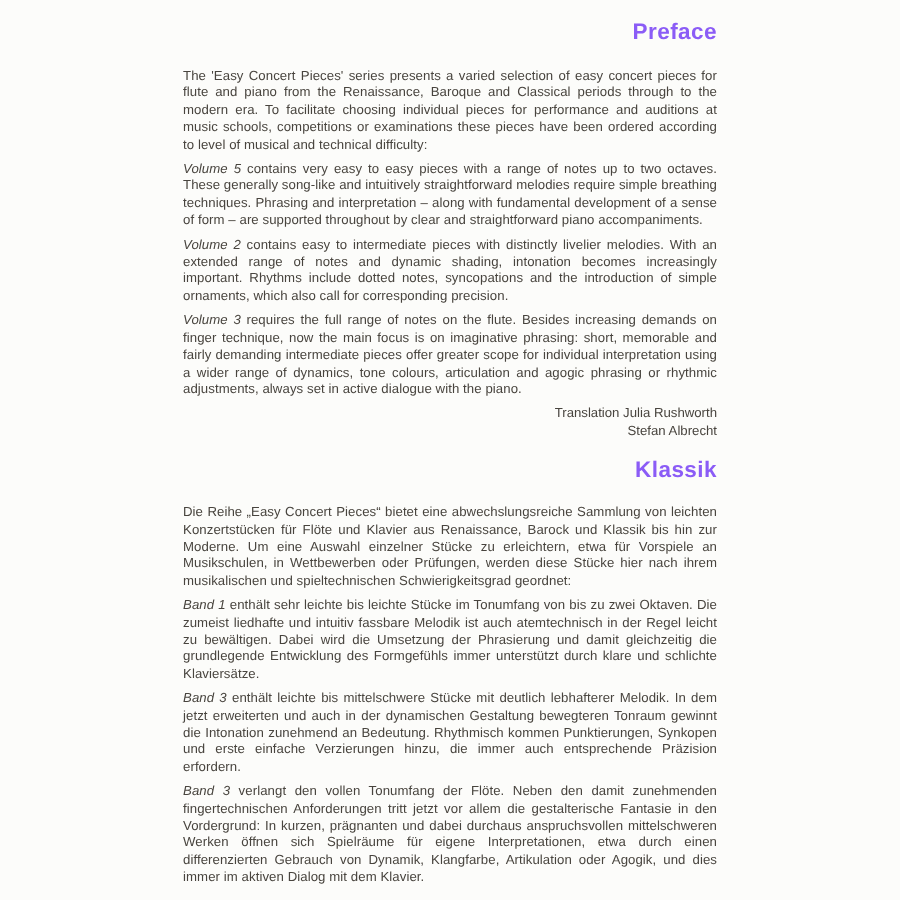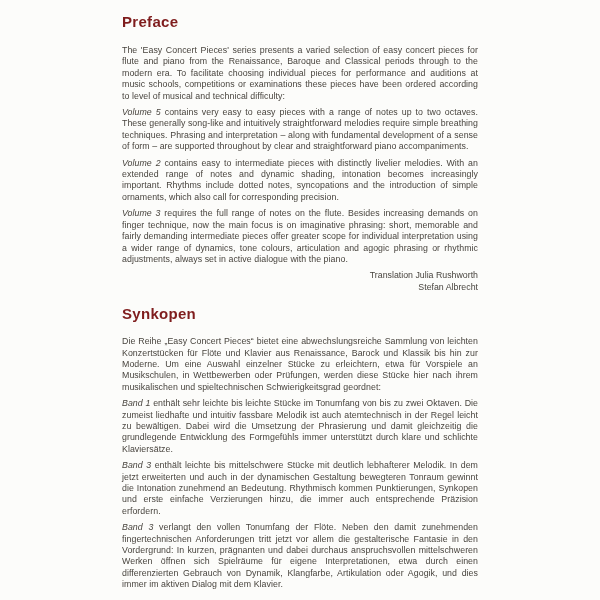--- a/index.html
+++ b/index.html
@@ -14,22 +14,22 @@
   .content {
     position: absolute;
     left: 122px;
     top: 0;
     width: 356px;
   }
   .title {
     font-size: 15px;
     line-height: 17px;
     font-weight: bold;
-    text-align: left;
-    color: #7f1d1d;
+    text-align: right;
+    color: #8b5cf6;
     letter-spacing: 0.3px;
     margin: 13px 0 15px 0;
   }
   .title.vorwort { margin: 12px 0 14px 0; }
   .para {
     font-size: 8.8px;
     line-height: 11.4px;
     text-align: justify;
     color: #48443e;
     margin: 0 0 5px 0;
@@ -62,21 +62,21 @@
       <p class="para"><em>Volume 3</em><span> requires the full range of notes on the flute. Besides increasing demands on finger technique, now the main focus is on imaginative phrasing: short, memorable and fairly demanding intermediate pieces offer greater scope for individual interpretation using a wider range of dynamics, tone colours, articulation and agogic phrasing or rhythmic adjustments, always set in active dialogue with the piano.</span></p>
 
 
       <div class="signature">
         <div>Translation Julia Rushworth</div>
         <div>Stefan Albrecht</div>
       </div>
     </section>
 
     <section>
-      <h1 class="title vorwort">Synkopen</h1>
+      <h1 class="title vorwort">Klassik</h1>
 
       <p class="para">Die Reihe „Easy Concert Pieces“ bietet eine abwechslungsreiche Sammlung von leichten Konzertstücken für Flöte und Klavier aus Renaissance, Barock und Klassik bis hin zur Moderne. Um eine Auswahl einzelner Stücke zu erleichtern, etwa für Vorspiele an Musikschulen, in Wettbewerben oder Prüfungen, werden diese Stücke hier nach ihrem musikalischen und spieltechnischen Schwierigkeitsgrad geordnet:</p>
 
       <p class="para"><em>Band 1</em><span> enthält sehr leichte bis leichte Stücke im Tonumfang von bis zu zwei Oktaven. Die zumeist liedhafte und intuitiv fassbare Melodik ist auch atemtechnisch in der Regel leicht zu bewältigen. Dabei wird die Umsetzung der Phrasierung und damit gleichzeitig die grundlegende Entwicklung des Formgefühls immer unterstützt durch klare und schlichte Klaviersätze.</span></p>
 
       <p class="para"><em>Band 3</em><span> enthält leichte bis mittelschwere Stücke mit deutlich lebhafterer Melodik. In dem jetzt erweiterten und auch in der dynamischen Gestaltung bewegteren Tonraum gewinnt die Intonation zunehmend an Bedeutung. Rhythmisch kommen Punktierungen, Synkopen und erste einfache Verzierungen hinzu, die immer auch entsprechende Präzision erfordern.</span></p>
 
       <p class="para"><em>Band 3</em><span> verlangt den vollen Tonumfang der Flöte. Neben den damit zunehmenden fingertechnischen Anforderungen tritt jetzt vor allem die gestalterische Fantasie in den Vordergrund: In kurzen, prägnanten und dabei durchaus anspruchsvollen mittelschweren Werken öffnen sich Spielräume für eigene Interpretationen, etwa durch einen differenzierten Gebrauch von Dynamik, Klangfarbe, Artikulation oder Agogik, und dies immer im aktiven Dialog mit dem Klavier.</span></p>
 
     </section>

